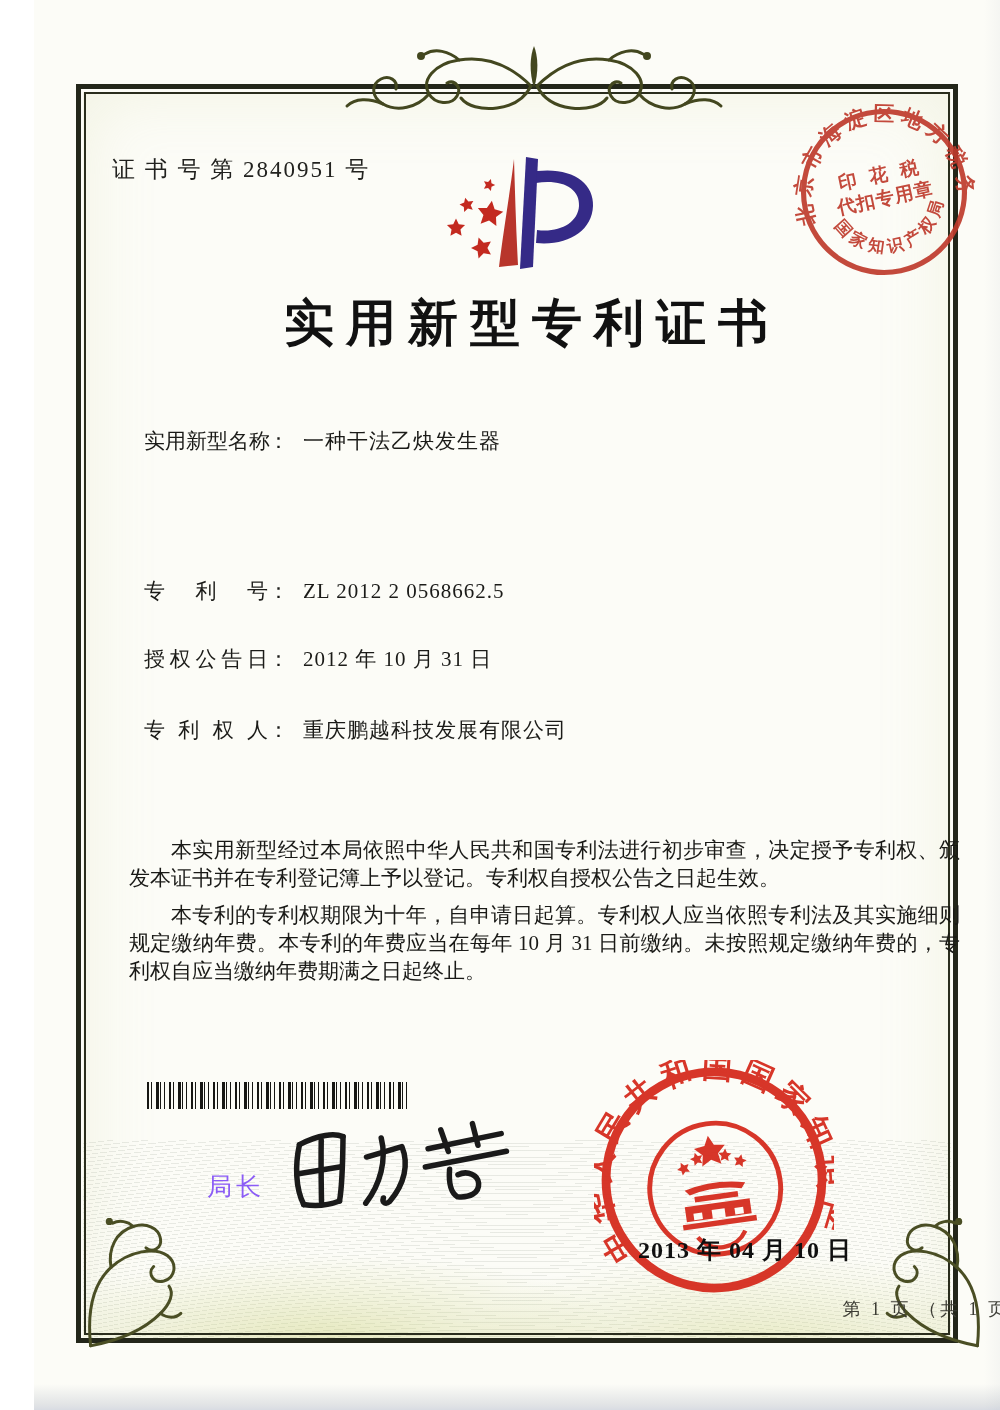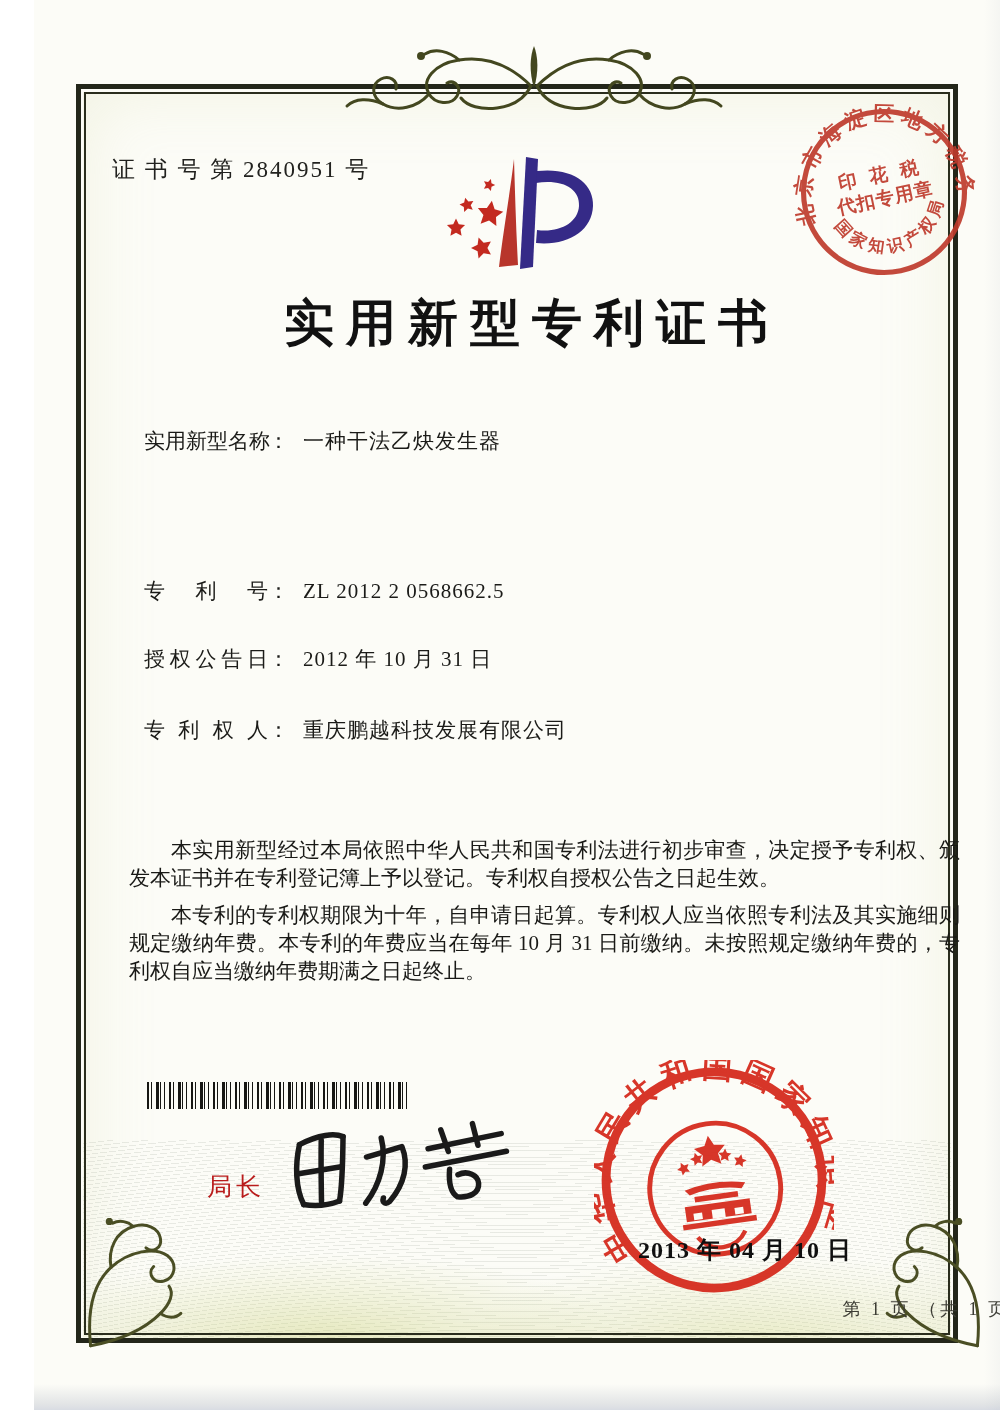--- a/index.html
+++ b/index.html
@@ -40,21 +40,21 @@
   .paras p{margin:0 0 9px 0;text-indent:2em;}
 
   .barcode{left:113px;top:1082px;width:263px;height:27px;background:
     repeating-linear-gradient(90deg,
       #171714 0 2px, rgba(0,0,0,0) 2px 4px,
       #171714 4px 5px, rgba(0,0,0,0) 5px 9px,
       #171714 9px 12px, rgba(0,0,0,0) 12px 13px,
       #171714 13px 14px, rgba(0,0,0,0) 14px 17px,
       #171714 17px 18px, rgba(0,0,0,0) 18px 22px);}
 
-  .director{left:173px;top:1170px;font-size:25px;letter-spacing:4px;color:#b91c1c;}
+  .director{left:173px;top:1170px;font-size:25px;letter-spacing:4px;color:#8b5cf6;}
   .sig-svg{left:237px;top:1103px;}
   .sig-hidden{position:absolute;width:1px;height:1px;overflow:hidden;clip:rect(0 0 0 0);}
 
   .seal-svg{left:560px;top:1060px;}
   .seal-date{left:604px;top:1234px;font-size:24px;letter-spacing:1px;color:#101010;font-weight:bold;}
 
   .footer{left:0;right:0;top:1297px;text-align:right;font-size:18px;letter-spacing:3px;color:#3c3c34;}
 
   .stamp-svg{left:752px;top:94px;}
   .logo-svg{left:396px;top:153px;}

